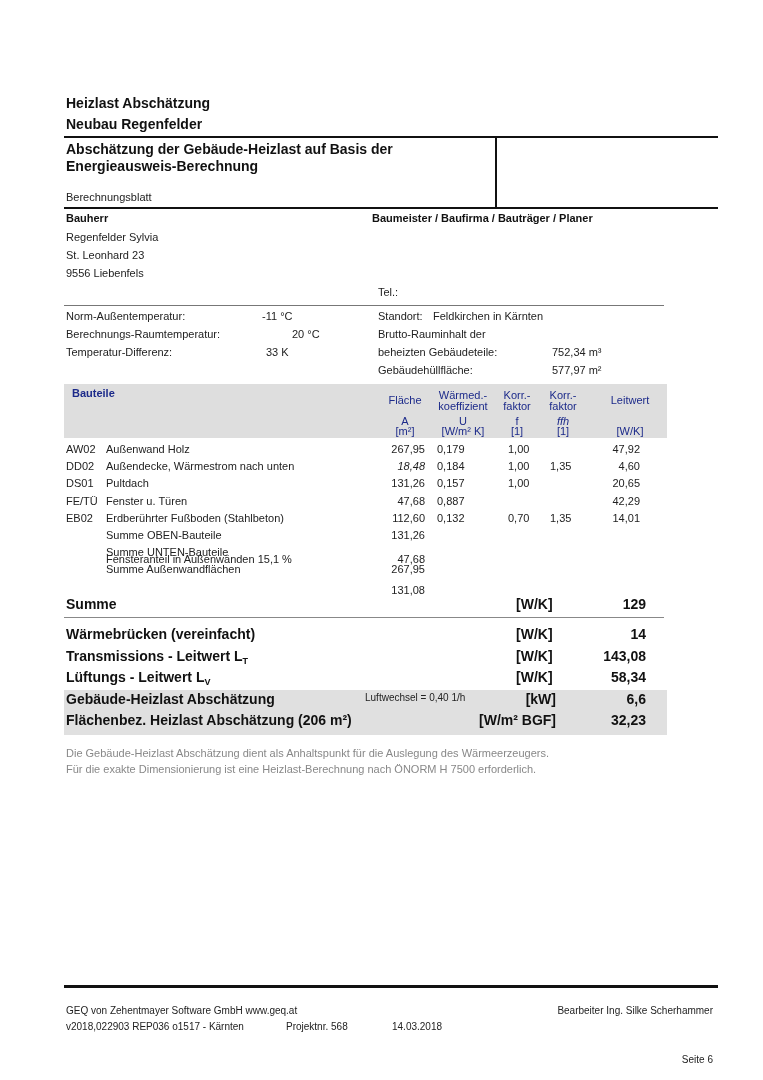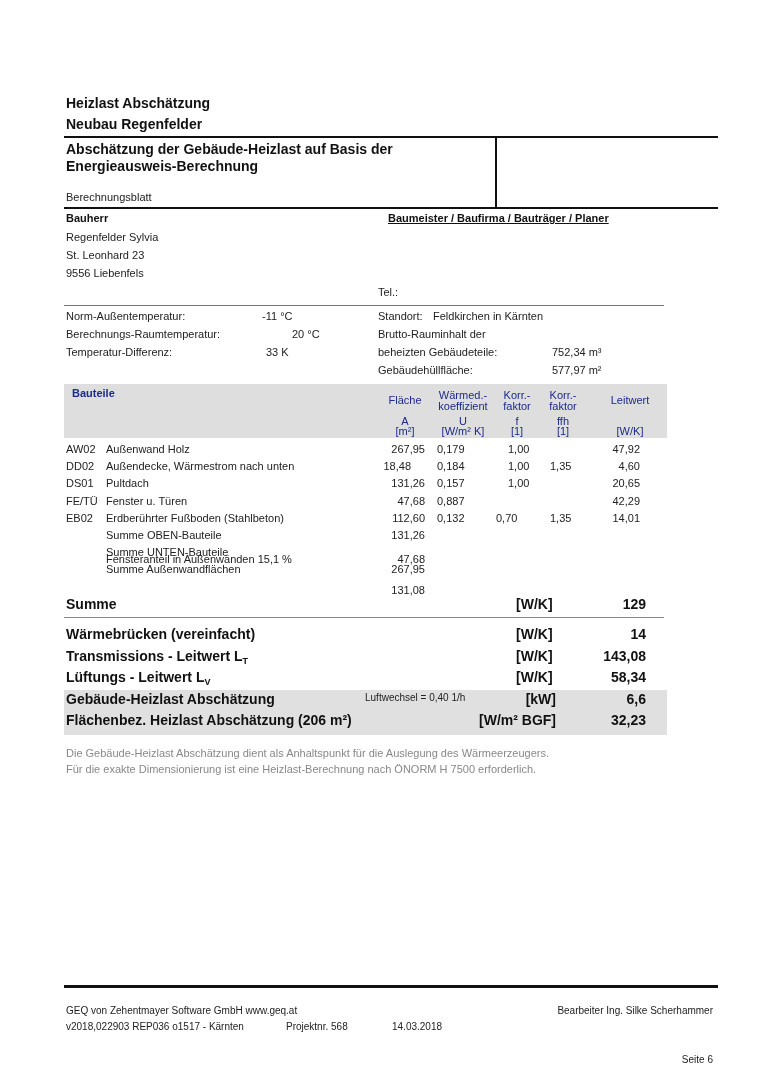--- a/index.html
+++ b/index.html
@@ -38,21 +38,21 @@
 <div class="abs subtitle" style="left:66px;top:141px;">Abschätzung der Gebäude-Heizlast auf Basis der</div>
 <div class="abs subtitle" style="left:66px;top:158px;">Energieausweis-Berechnung</div>
 <div class="vline" style="left:495px;top:137px;height:71px;"></div>
 <div class="abs small" style="left:66px;top:191px;">Berechnungsblatt</div>
 <div class="hline thick" style="left:64px;top:207px;width:654px;"></div>
 
 <div class="abs bold11" style="left:66px;top:212px;">Bauherr</div>
 <div class="abs small" style="left:66px;top:231px;">Regenfelder Sylvia</div>
 <div class="abs small" style="left:66px;top:249px;">St. Leonhard 23</div>
 <div class="abs small" style="left:66px;top:267px;">9556 Liebenfels</div>
-<div class="abs bold11" style="left:388px;top:212px;text-decoration:underline;">Baumeister / Baufirma / Bauträger / Planer</div>
+<div class="abs bold11" style="left:372px;top:212px;">Baumeister / Baufirma / Bauträger / Planer</div>
 <div class="abs small" style="left:378px;top:286px;">Tel.:</div>
 <div class="hline thin" style="left:64px;top:305px;width:600px;"></div>
 
 <div class="abs small" style="left:66px;top:310px;">Norm-Außentemperatur:</div>
 <div class="abs small" style="left:262px;top:310px;">-11 °C</div>
 <div class="abs small" style="left:66px;top:328px;">Berechnungs-Raumtemperatur:</div>
 <div class="abs small" style="left:266px;top:328px;margin-left:26px;">20 °C</div>
 <div class="abs small" style="left:66px;top:346px;">Temperatur-Differenz:</div>
 <div class="abs small" style="left:266px;top:346px;">33 K</div>
 
@@ -76,40 +76,40 @@
 <div class="th" style="left:430px;top:416px;width:66px;">U</div>
 <div class="th" style="left:430px;top:426px;width:66px;">[W/m² K]</div>
 
 <div class="th" style="left:497px;top:390px;width:40px;">Korr.-</div>
 <div class="th" style="left:497px;top:401px;width:40px;">faktor</div>
 <div class="th" style="left:497px;top:416px;width:40px;">f</div>
 <div class="th" style="left:497px;top:426px;width:40px;">[1]</div>
 
 <div class="th" style="left:543px;top:390px;width:40px;">Korr.-</div>
 <div class="th" style="left:543px;top:401px;width:40px;">faktor</div>
-<div class="th" style="left:543px;top:416px;width:40px;">ffh</div>
+<div class="th" style="left:543px;top:416px;width:40px;font-style:italic;">ffh</div>
 <div class="th" style="left:543px;top:426px;width:40px;">[1]</div>
 
 <div class="th" style="left:600px;top:395px;width:60px;">Leitwert</div>
 <div class="th" style="left:600px;top:426px;width:60px;">[W/K]</div>
 
 <div id="rows-container">
     <div class="row" style="top: 443px;">
       <span style="left:66px;">AW02</span>
       <span style="left:106px;">Außenwand Holz</span>
       <span class="r" style="left:370px;width:55px;">267,95</span>
       <span style="left:437px;">0,179</span>
       <span style="left:508px;">1,00</span>
       <span style="left:550px;"></span>
       <span class="r" style="left:600px;width:40px;">47,92</span>
     </div>
     <div class="row" style="top: 460.2px;">
       <span style="left:66px;">DD02</span>
       <span style="left:106px;">Außendecke, Wärmestrom nach unten</span>
-      <span class="r" style="left:356px;width:55px;">18,48</span>
+      <span class="r" style="left:370px;width:55px;font-style:italic;">18,48</span>
       <span style="left:437px;">0,184</span>
       <span style="left:508px;">1,00</span>
       <span style="left:550px;">1,35</span>
       <span class="r" style="left:600px;width:40px;">4,60</span>
     </div>
     <div class="row" style="top: 477.4px;">
       <span style="left:66px;">DS01</span>
       <span style="left:106px;">Pultdach</span>
       <span class="r" style="left:370px;width:55px;">131,26</span>
       <span style="left:437px;">0,157</span>
@@ -124,21 +124,21 @@
       <span style="left:437px;">0,887</span>
       <span style="left:508px;"></span>
       <span style="left:550px;"></span>
       <span class="r" style="left:600px;width:40px;">42,29</span>
     </div>
     <div class="row" style="top: 511.8px;">
       <span style="left:66px;">EB02</span>
       <span style="left:106px;">Erdberührter Fußboden (Stahlbeton)</span>
       <span class="r" style="left:370px;width:55px;">112,60</span>
       <span style="left:437px;">0,132</span>
-      <span style="left:496px;">0,70</span>
+      <span style="left:508px;">0,70</span>
       <span style="left:550px;">1,35</span>
       <span class="r" style="left:600px;width:40px;">14,01</span>
     </div>
     <div class="row" style="top: 529px;">
       <span style="left:106px;text-align:center;">Summe OBEN-Bauteile</span>
       <span class="r" style="left:370px;width:55px;">131,26</span>
     </div>
     <div class="row" style="top: 546.2px;">
       <span style="left:106px;">Summe UNTEN-Bauteile</span>
       <span class="r" style="left:370px;width:55px;margin-top:38px;">131,08</span>

